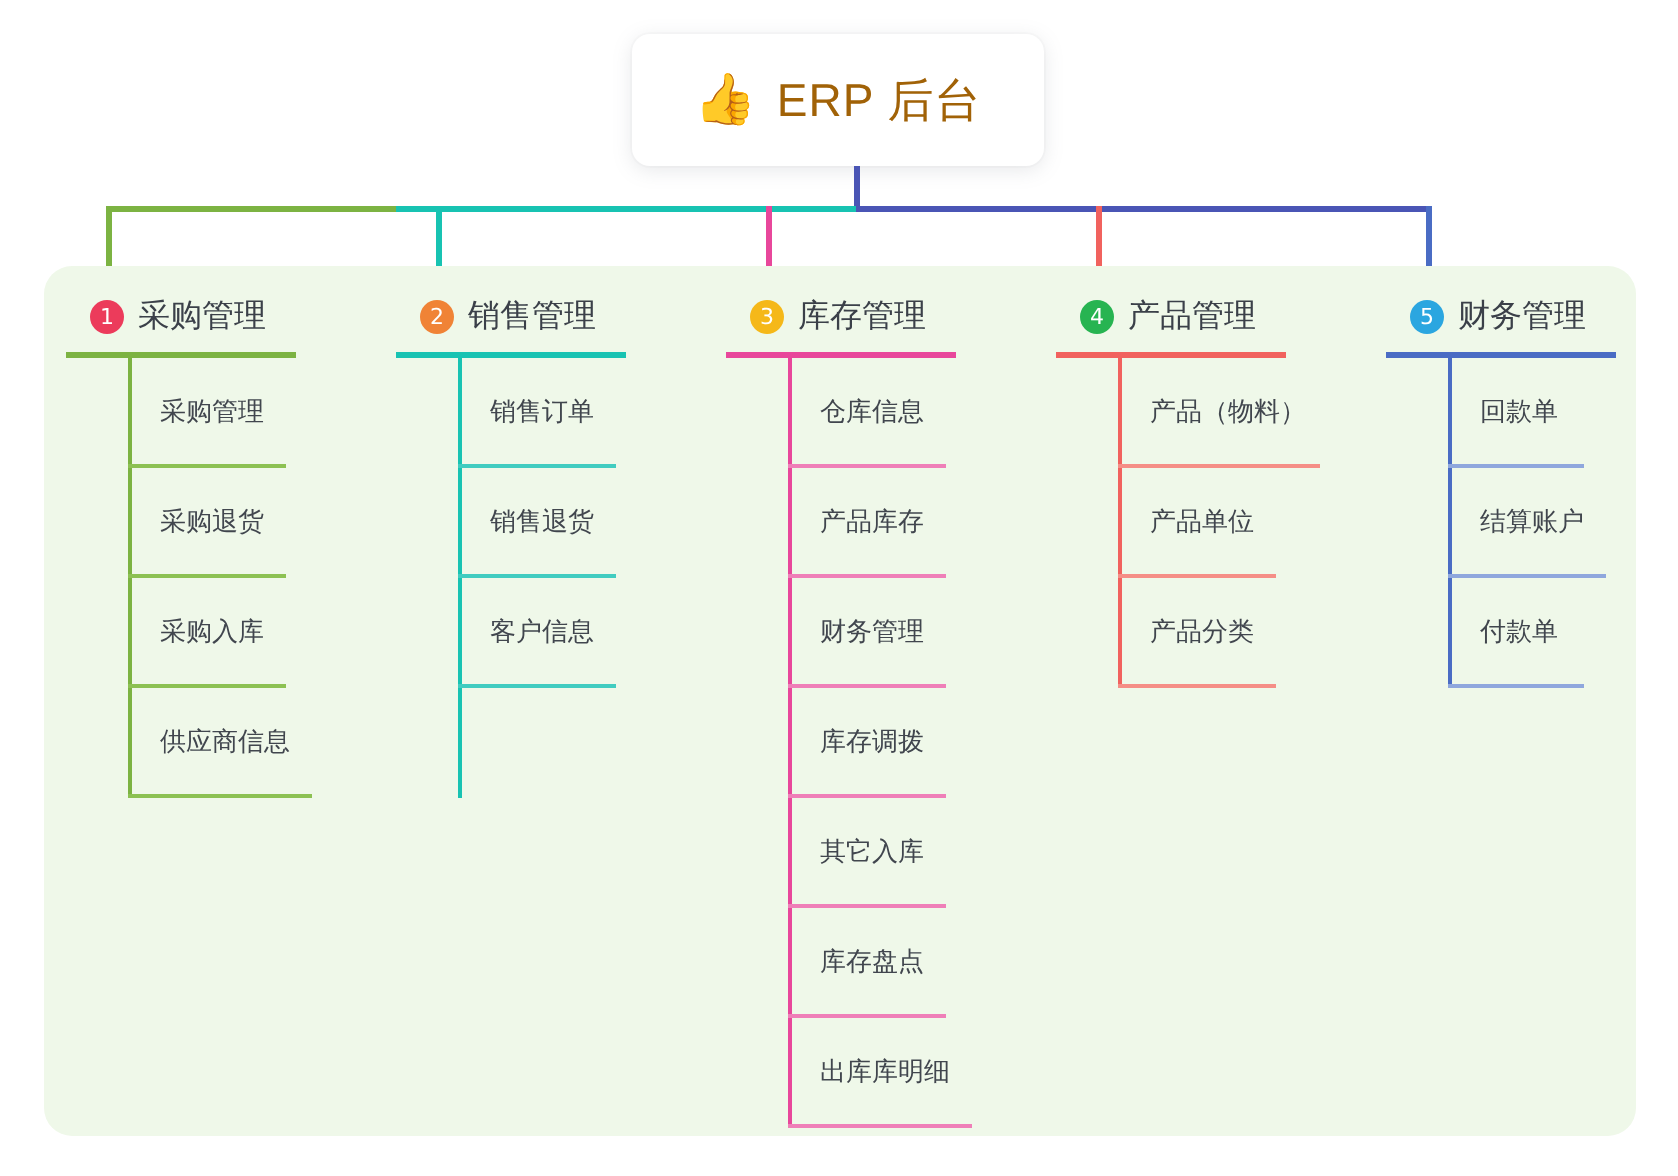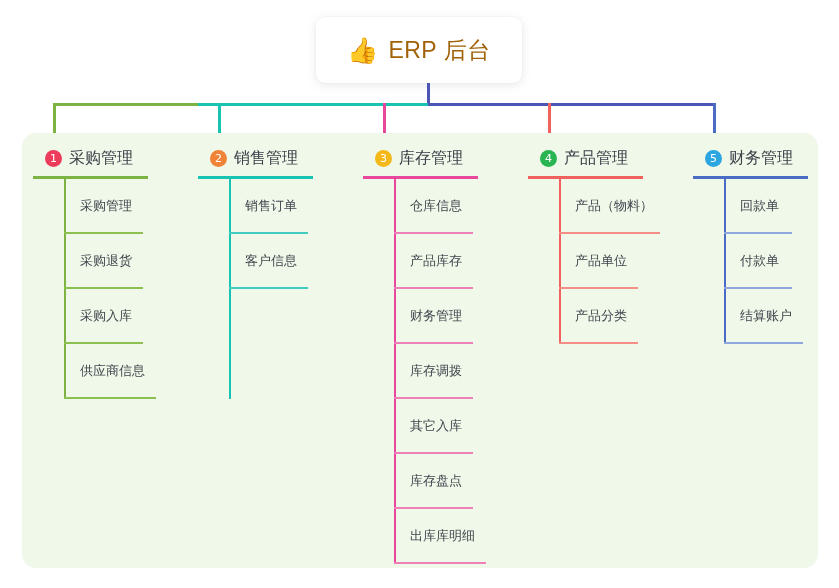--- a/index.html
+++ b/index.html
@@ -118,20 +118,24 @@
           <span class="col-title">销售管理</span>
         </div>
         <div class="head-rule" style="width: 115px; background: rgb(24, 195, 178);"></div>
         <div class="branch">
           <div class="spine" style="background: rgb(24, 195, 178); height: 220px;"></div>
           <div class="leaf">
             <span class="leaf-label">销售订单</span>
             <div class="leaf-rule" style="width: 79px; background: rgb(65, 204, 192);"></div>
           </div>
           <div class="leaf">
+            <span class="leaf-label">销售退货</span>
+            <div class="leaf-rule" style="width: 79px; background: rgb(65, 204, 192);"></div>
+          </div>
+          <div class="leaf">
             <span class="leaf-label">客户信息</span>
             <div class="leaf-rule" style="width: 79px; background: rgb(65, 204, 192);"></div>
           </div>
         </div>
       </div>
       <div class="col" style="left: 363px;">
         <div class="col-head">
           <span class="badge" style="background: rgb(245, 184, 25);">3</span>
           <span class="col-title">库存管理</span>
         </div>
@@ -196,24 +200,24 @@
           <span class="col-title">财务管理</span>
         </div>
         <div class="head-rule" style="width: 115px; background: rgb(74, 108, 196);"></div>
         <div class="branch">
           <div class="spine" style="background: rgb(74, 108, 196); height: 165px;"></div>
           <div class="leaf">
             <span class="leaf-label">回款单</span>
             <div class="leaf-rule" style="width: 68px; background: rgb(143, 167, 221);"></div>
           </div>
           <div class="leaf">
+            <span class="leaf-label">结算账户</span>
+            <div class="leaf-rule" style="width: 79px; background: rgb(143, 167, 221);"></div>
+          </div>
+          <div class="leaf">
             <span class="leaf-label">付款单</span>
             <div class="leaf-rule" style="width: 68px; background: rgb(143, 167, 221);"></div>
           </div>
-          <div class="leaf">
-            <span class="leaf-label">结算账户</span>
-            <div class="leaf-rule" style="width: 79px; background: rgb(143, 167, 221);"></div>
-          </div>
         </div>
       </div>
     </div>
 
 </div>
 
 </body></html>

